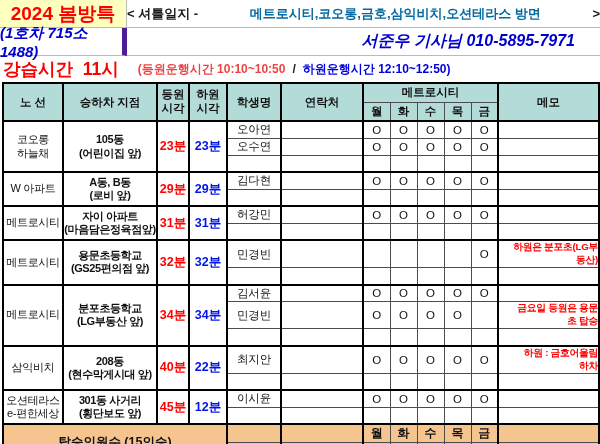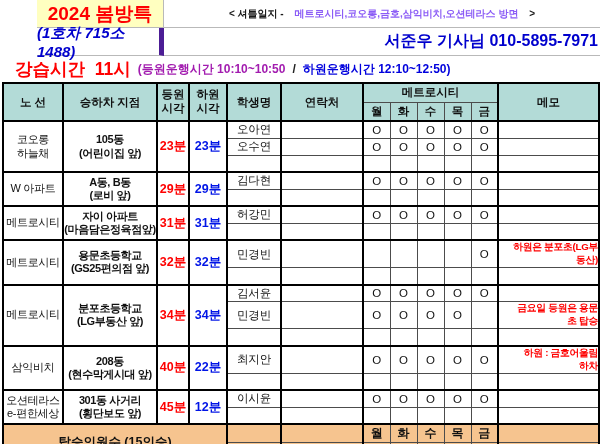--- a/index.html
+++ b/index.html
@@ -1,32 +1,32 @@
 <!DOCTYPE html>
 <html><head>
 <meta charset="utf-8">
 <style>
   html,body{margin:0;padding:0;background:#fff;}
   body{width:600px;height:444px;overflow:hidden;font-family:"Liberation Sans","DejaVu Sans",sans-serif;color:#111;}
   .page{width:600px;height:444px;background:#fff;}
 
   
-  .tophead{display:grid;grid-template-columns:127px 1fr;grid-template-rows:28px 28px;margin-left:37px;}
+  .tophead{display:grid;grid-template-columns:127px 1fr;grid-template-rows:28px 28px;}
   .tophead > div{display:flex;align-items:center;box-sizing:border-box;}
   .c-title{justify-content:center;background:#ffffc0;border-right:1px solid #b9b9b9;border-bottom:1px solid #b9b9b9;color:#fe0000;font-weight:bold;font-size:19px;}
-  .c-sub{justify-content:center;border-bottom:1px solid #b9b9b9;font-weight:bold;font-size:10px;gap:8px;}
-  .c-sub .rd{color:#8b5cf6;white-space:pre;}
+  .c-sub{justify-content:space-between;border-bottom:1px solid #b9b9b9;font-weight:bold;font-size:13px;gap:0;}
+  .c-sub .rd{color:#0369a1;white-space:pre;}
   .c-sub .bk{color:#1a1a1a;white-space:pre;}
   .c-bus{justify-content:center;border-right:5px solid #4c1d95;border-bottom:1px solid #b9b9b9;color:#0000cd;font-weight:bold;font-style:italic;font-size:15px;}
-  .c-driver{justify-content:flex-end;border-bottom:1px solid #b9b9b9;padding-right:2px;color:#0000cd;font-weight:bold;font-size:16px;}
+  .c-driver{justify-content:flex-end;border-bottom:1px solid #b9b9b9;padding-right:25px;color:#0000cd;font-weight:bold;font-style:italic;font-size:16px;}
 
   
-  .lessonline{height:26px;display:flex;align-items:center;padding-left:15px;}
+  .lessonline{height:26px;display:flex;align-items:center;padding-left:3px;}
   .l-main{color:#fe0000;font-weight:bold;font-size:17.5px;margin-right:7px;white-space:pre;}
-  .l-go{color:#a21caf;font-weight:bold;font-size:12px;white-space:pre;}
+  .l-go{color:#ef4444;font-weight:bold;font-size:12px;white-space:pre;margin-left:12px;}
   .l-sep{color:#222;font-weight:bold;font-size:12px;margin:0 7px;}
   .l-ret{color:#0000dd;font-weight:bold;font-size:12px;white-space:pre;}
 
   
   table.main{border-collapse:collapse;table-layout:fixed;width:596px;margin-left:2px;border:2px solid #000;}
   td{border:1px solid #4c4c4c;text-align:center;vertical-align:middle;padding:0;font-size:12px;overflow:hidden;box-sizing:border-box;}
   tr.hrow td{background:#b3dbd7;font-weight:bold;font-size:11.5px;height:19px;}
   td.day-h{background:#b8c6e2;}
   .pre{white-space:pre-line;line-height:1.2;}
   td.route{font-weight:normal;font-size:11px;letter-spacing:-0.3px;}

